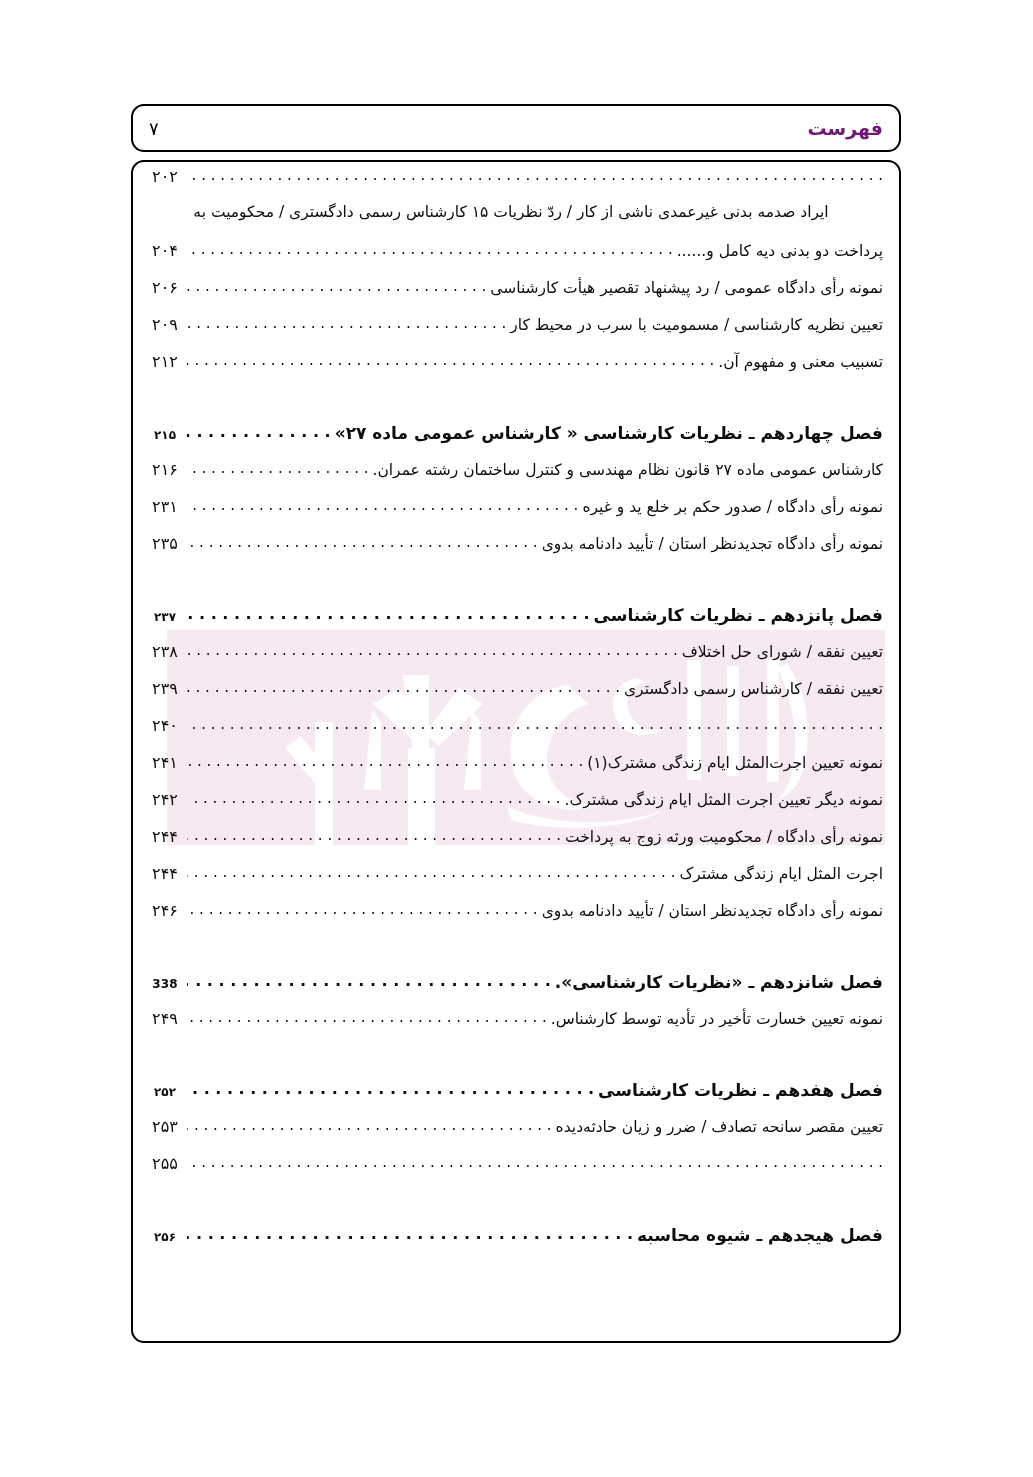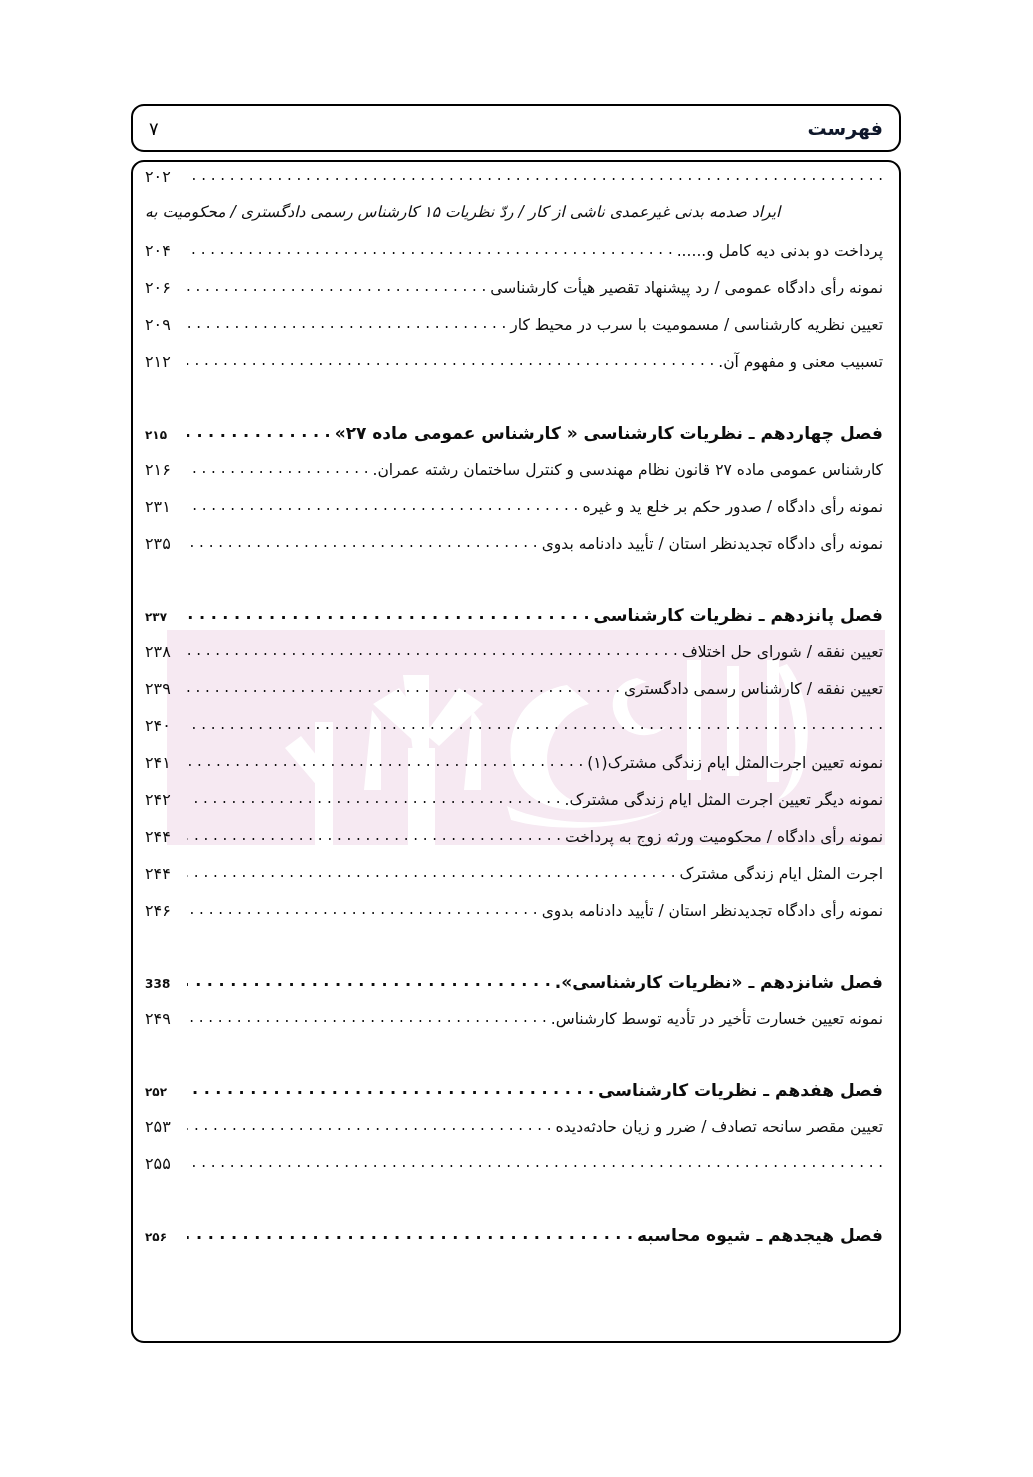--- a/index.html
+++ b/index.html
@@ -34,21 +34,21 @@
     display: flex;
     align-items: center;
     justify-content: space-between;
     padding: 0 16px;
     background: #fff;
     z-index: 5;
   }
   .header-title {
     font-weight: bold;
     font-size: 19px;
-    color: #0f172a;
+    color: #701a75;
     letter-spacing: 0px;
   }
   .header-page-num {
     font-size: 18px;
     color: #000;
     font-weight: normal;
     direction: ltr;
   }
 
   
@@ -134,35 +134,34 @@
     color: #0d0d0d;
     white-space: nowrap;
   }
   .row.chapter .leader::after {
     font-weight: bold;
     font-size: 16px;
   }
   .row .pnum {
     flex: 0 0 auto;
     direction: ltr;
-    text-align: left;
+    text-align: center;
     padding-right: 2px;
     min-width: 40px;
     font-size: 16px;
   }
   .row.chapter .pnum {
     font-weight: bold;
     font-size: 12px;
   }
 
   
   .row.wrap-first {
     height: 37px;
-    justify-content: flex-end;
-    font-style: italic;
+    justify-content: center;
   }
   .row.wrap-first .label {
     padding-left: 0;
     padding-right: 6px;
   }
 
   .spacer { height: 34px; }
 </style>
 </head>
 <body>

